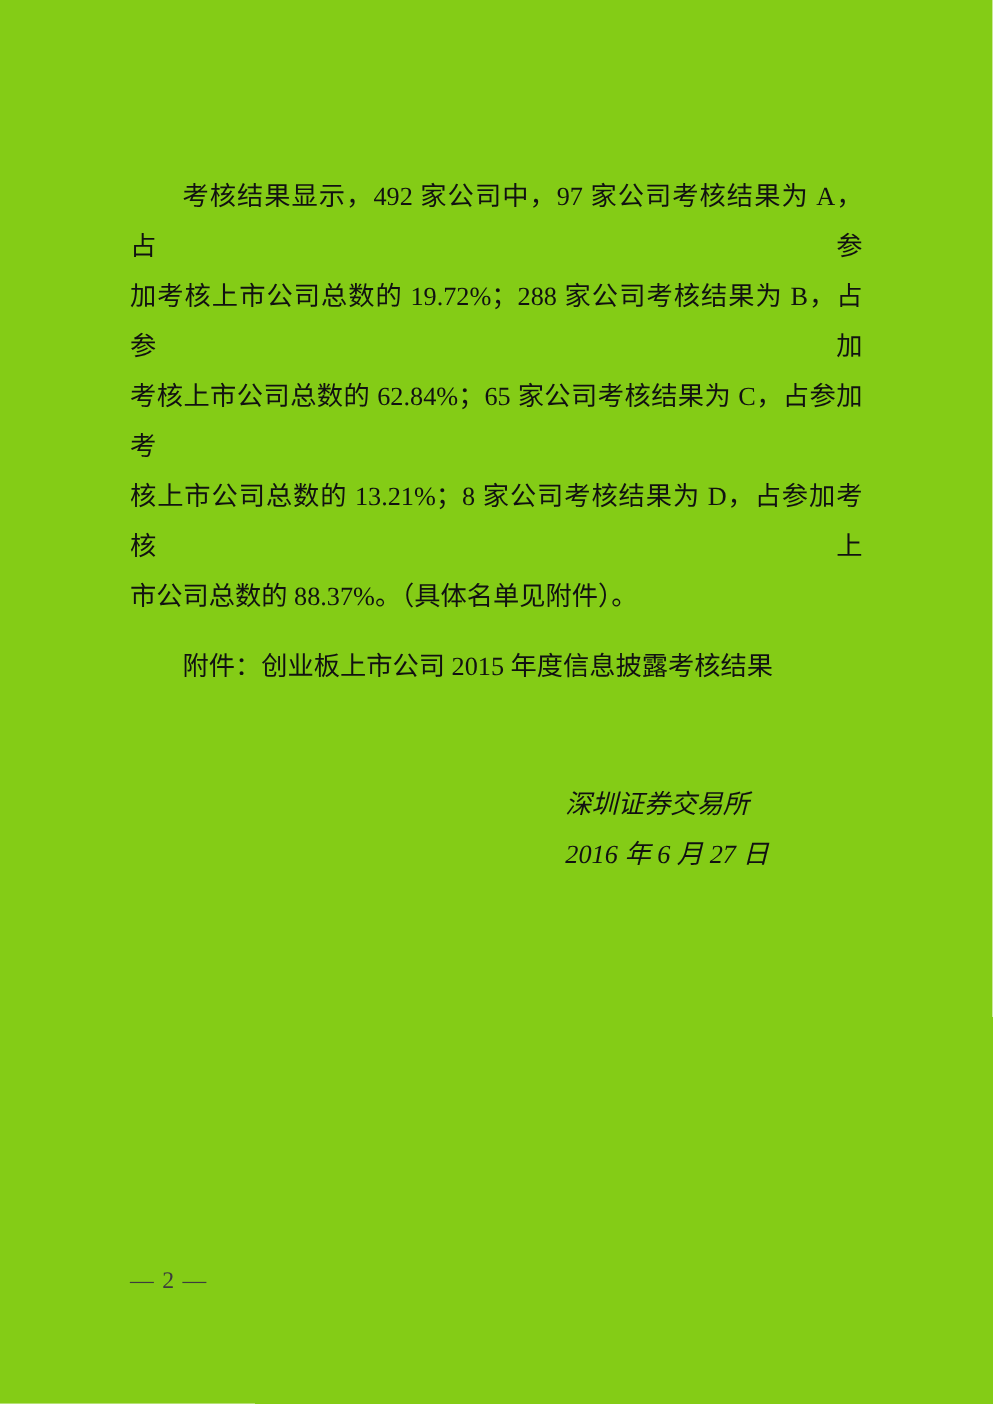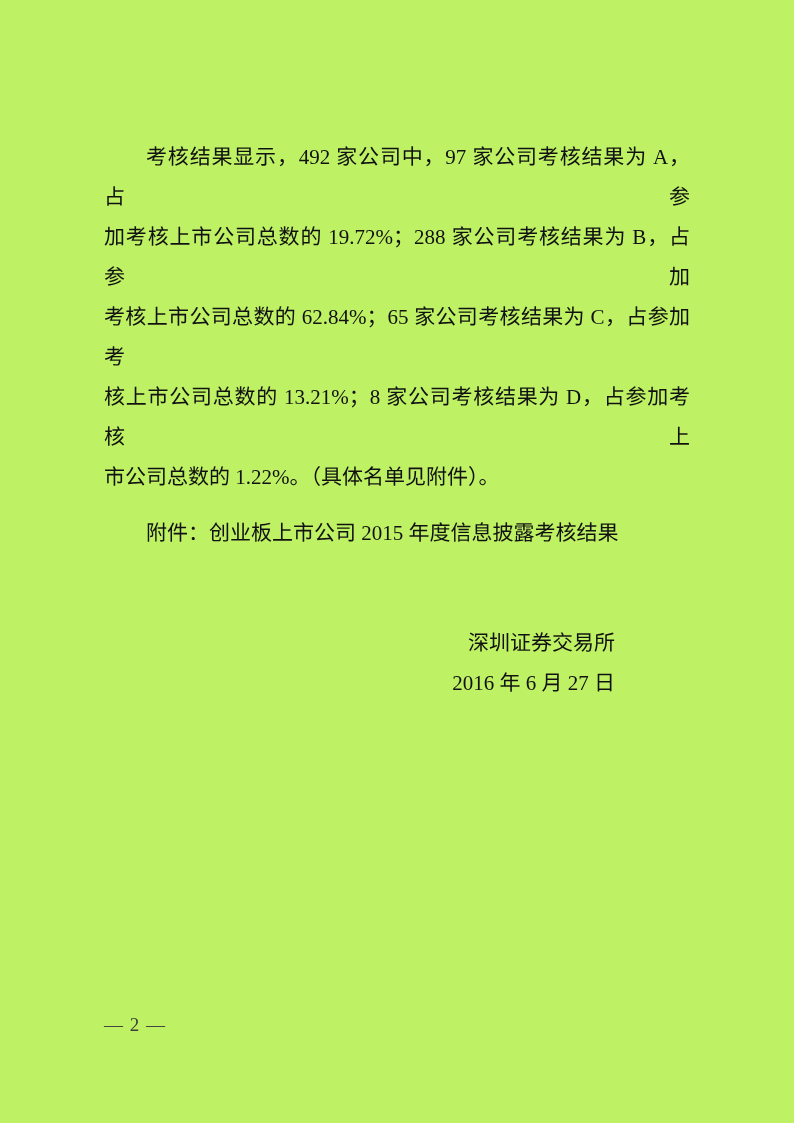--- a/index.html
+++ b/index.html
@@ -4,21 +4,21 @@
 <style>
   html, body {
     margin: 0;
     padding: 0;
     background: #ffffff;
   }
   .page {
     position: relative;
     width: 794px;
     height: 1123px;
-    background: #bef264;
+    background: #84cc16;
     overflow: hidden;
     font-family: "Liberation Serif", "DejaVu Serif", serif;
     color: #111111;
   }
   .content {
     position: absolute;
     left: 104px;
     top: 137px;
     width: 586px;
     font-size: 21px;
@@ -39,21 +39,22 @@
     text-align-last: justify;
   }
   .attachment-line {
     margin-top: 16px;
   }
   .signature-block {
     margin-top: 70px;
     margin-left: auto;
     margin-right: 75px;
     width: fit-content;
-    text-align: right;
+    text-align: left;
+    font-style: italic;
   }
   .page-number {
     position: absolute;
     left: 104px;
     top: 1011px;
     font-size: 19px;
     line-height: 28px;
     color: #3d3d3d;
     letter-spacing: 1px;
   }
@@ -62,21 +63,21 @@
 <body>
 
 <div class="page">
   <main class="content">
 
     <section>
       <div class="line just indent">考核结果显示，492 家公司中，97 家公司考核结果为 A，占参</div>
       <div class="line just">加考核上市公司总数的 19.72%；288 家公司考核结果为 B，占参加</div>
       <div class="line just">考核上市公司总数的 62.84%；65 家公司考核结果为 C，占参加考</div>
       <div class="line just">核上市公司总数的 13.21%；8 家公司考核结果为 D，占参加考核上</div>
-      <div class="line wrapline">市公司总数的 1.22%。（具体名单见附件）。</div>
+      <div class="line wrapline">市公司总数的 88.37%。（具体名单见附件）。</div>
     </section>
 
 
     <div class="line indent attachment-line">附件：创业板上市公司 2015 年度信息披露考核结果</div>
 
     <div class="signature-block">
       <div class="line">深圳证券交易所</div>
       <div class="line">2016 年 6 月 27 日</div>
     </div>
 

